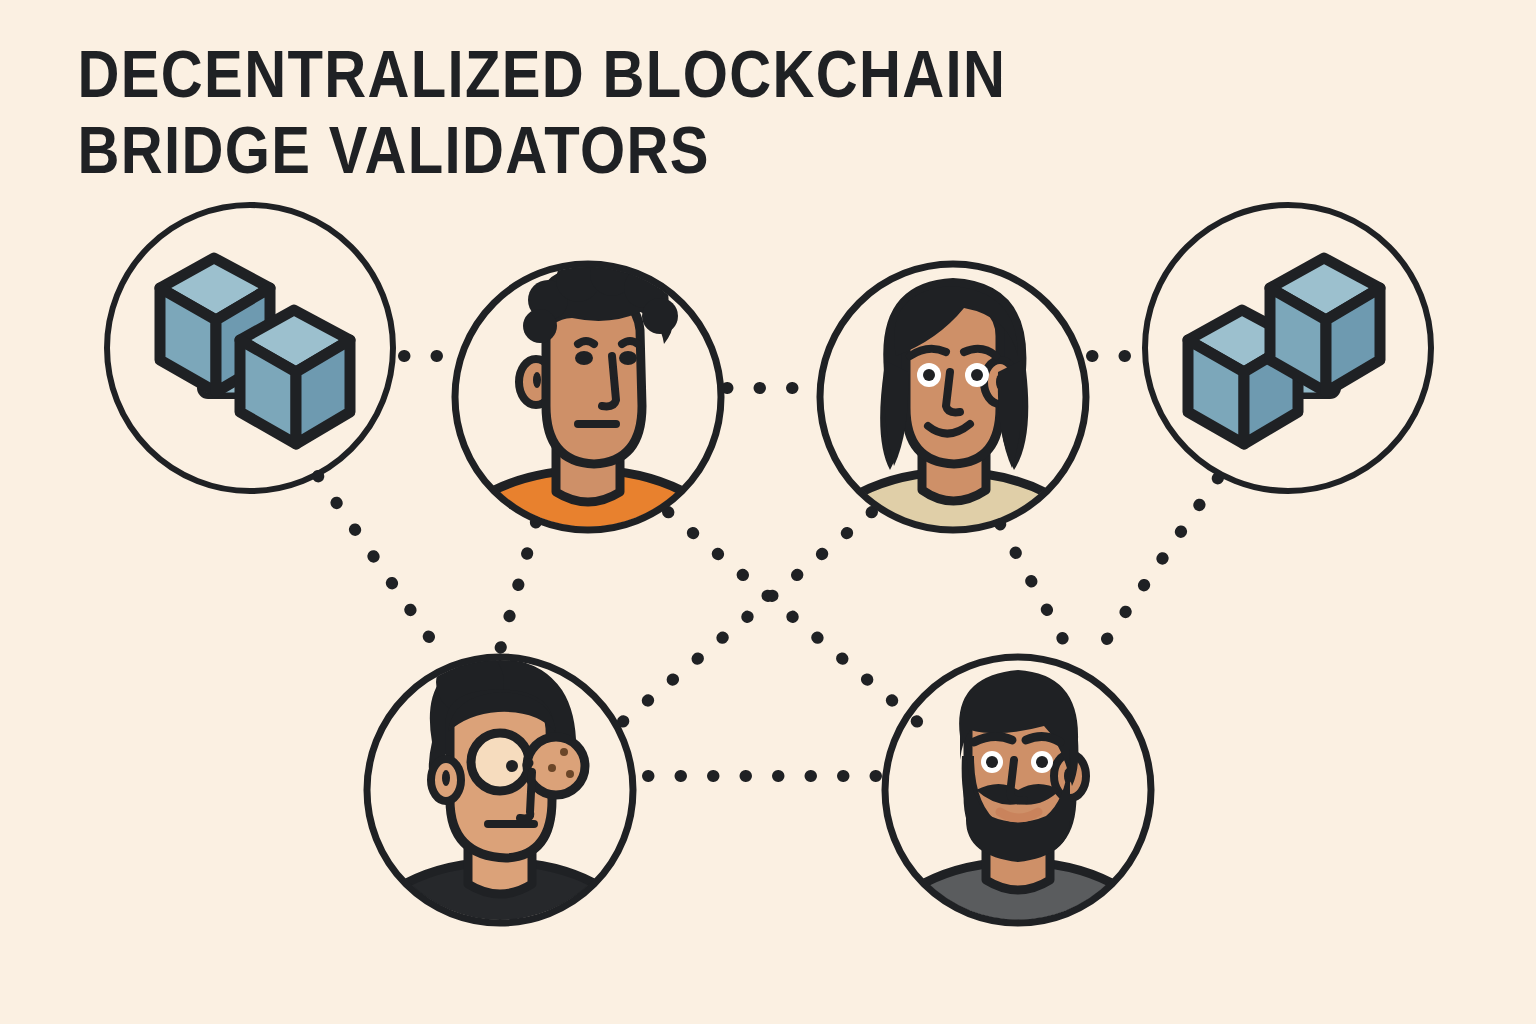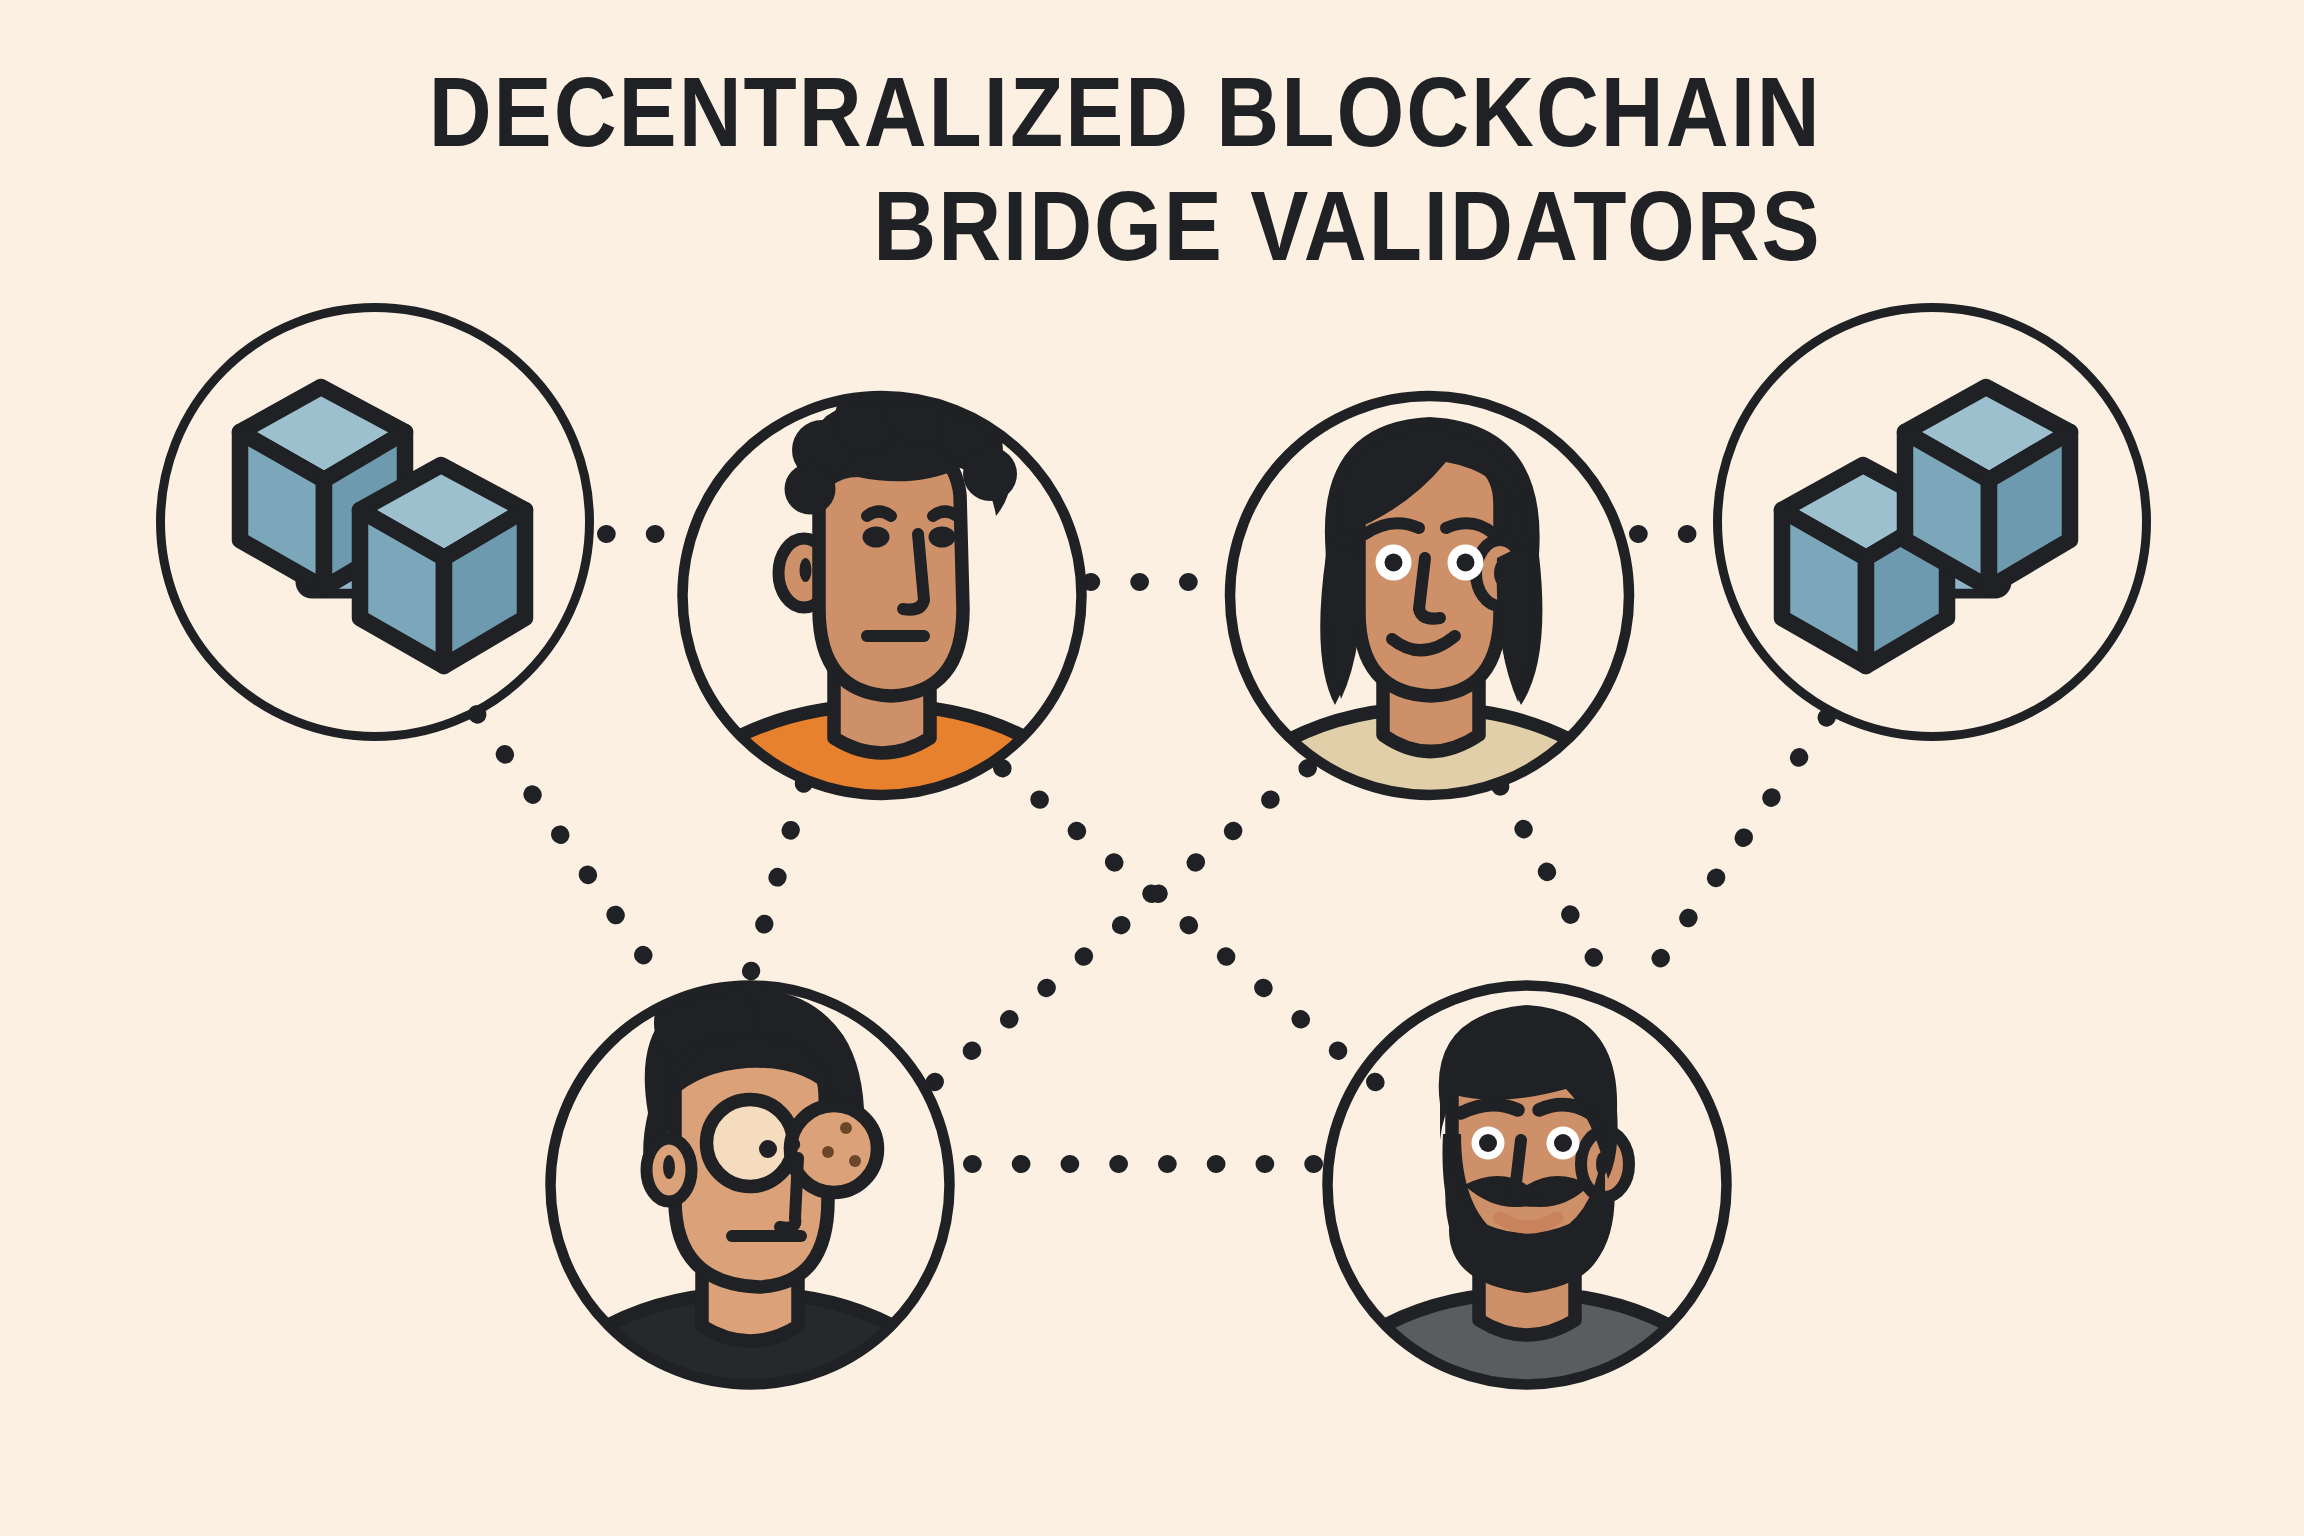--- a/index.html
+++ b/index.html
@@ -6,21 +6,21 @@
   html,body{margin:0;padding:0;}
   body{
     width:1536px;height:1024px;overflow:hidden;
     background:#FBF0E2;
     font-family:"Liberation Sans", sans-serif;
   }
   #stage{position:relative;width:1536px;height:1024px;}
   #scene{position:absolute;inset:0;}
   .title-wrap{
     position:absolute;left:0;top:36px;width:1292px;
-    text-align:right;pointer-events:none;
+    text-align:left;pointer-events:none;
   }
   .title-line{
     display:block;
     font-family:"Liberation Sans Narrow","Liberation Sans", sans-serif;
     font-weight:700;
     font-size:66px;
     line-height:76px;
     letter-spacing:1.5px;
     color:#1F2124;
     transform:scaleX(0.88);

